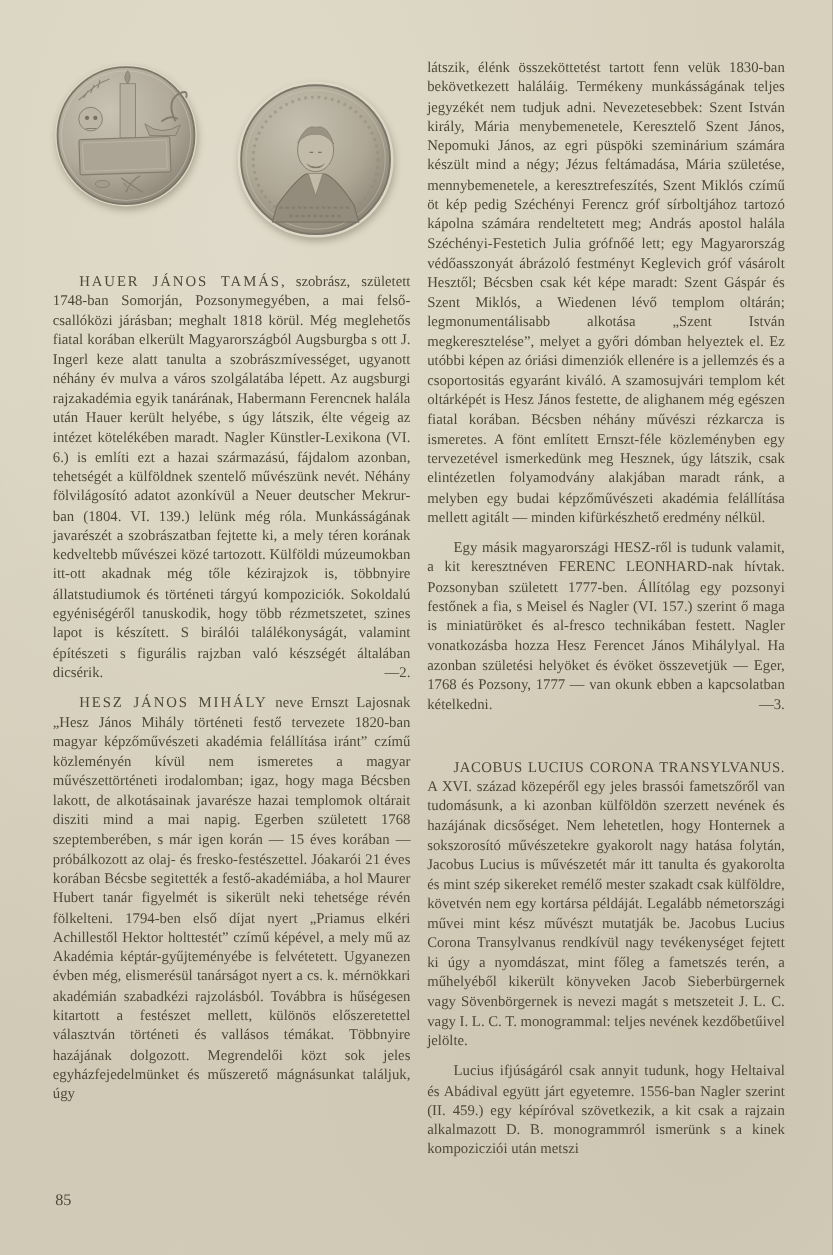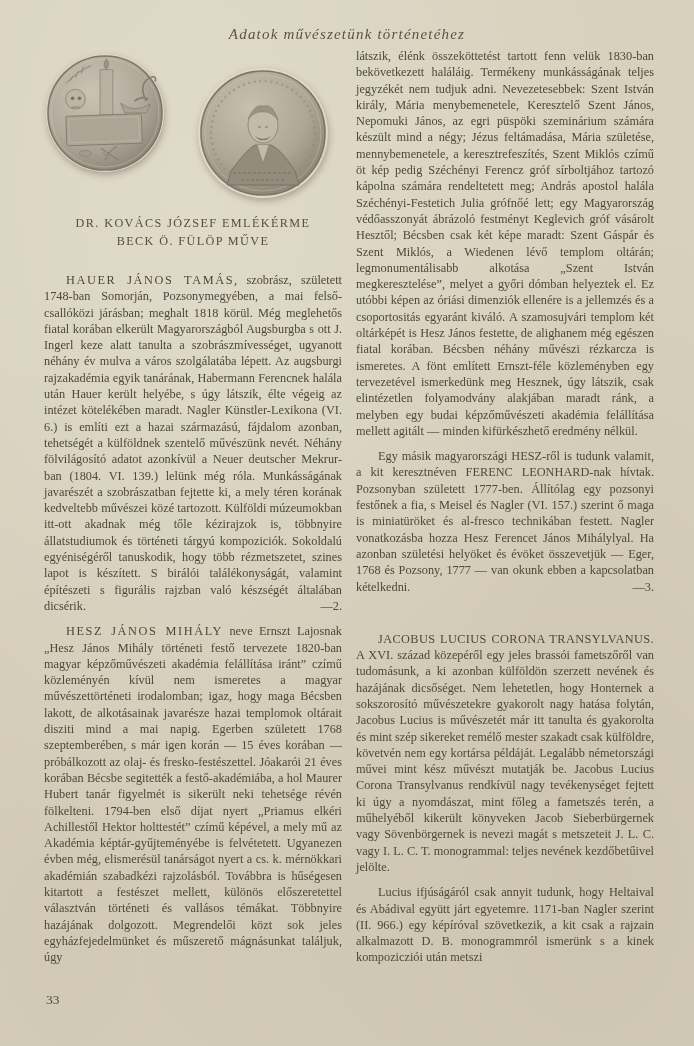--- a/index.html
+++ b/index.html
@@ -42,21 +42,20 @@
   }
   .page-number{
     position:absolute;left:46px;top:992px;font-size:13.5px;color:#4e483a;
   }
 </style>
 </head>
 <body>
 
 <div class="page">
 
-  <div class="running-head">Adatok művészetünk történetéhez</div>
 
   <div class="col col-left">
 
     <div class="figure">
       <div class="medals">
 
         <div class="medal medal-left">
           <svg viewBox="-60 -60 120 120" width="118" height="118">
             <defs>
               <radialGradient id="gradL" cx="38%" cy="32%" r="75%">
@@ -113,39 +112,35 @@
             <path d="M-15 -14 Q-8 -30 0 -27 Q10 -30 15 -13 Q8 -22 0 -21 Q-8 -22 -15 -14 Z" fill="#9a9383" stroke="#857e70" stroke-width="0.5"></path>
             <path d="M-8 3 Q0 9 8 3 Q4 8 0 7 Q-4 8 -8 3 Z" fill="#7d7668"></path>
             <path d="M-5 -6 l3 0 M2 -6 l3 0" stroke="#7d7668" stroke-width="1.2"></path>
 
             <path d="M-30 40 h60" stroke="#7d7668" stroke-width="2" stroke-dasharray="3 2" opacity="0.6"></path>
             <path d="M-22 47 h44" stroke="#7d7668" stroke-width="2" stroke-dasharray="3 2" opacity="0.6"></path>
           </svg>
         </div>
       </div>
 
-      <div class="caption">
-        <div>DR. KOVÁCS JÓZSEF EMLÉKÉRME</div>
-        <div>BECK Ö. FÜLÖP MŰVE</div>
-      </div>
     </div>
 
     <p class="para indent"><span class="lead">HAUER JÁNOS TAMÁS</span><span>, szobrász, született 1748-ban Somorján, Pozsonymegyében, a mai felső-csallóközi járásban; meghalt 1818 körül. Még meglehetős fiatal korában elkerült Magyarországból Augsburgba s ott J. Ingerl keze alatt tanulta a szobrászmívességet, ugyanott néhány év mulva a város szolgálatába lépett. Az augsburgi rajzakadémia egyik tanárának, Habermann Ferencnek halála után Hauer került helyébe, s úgy látszik, élte végeig az intézet kötelékében maradt. Nagler Künstler-Lexikona (VI. 6.) is említi ezt a hazai származású, fájdalom azonban, tehetségét a külföldnek szentelő művészünk nevét. Néhány fölvilágosító adatot azonkívül a Neuer deutscher Mekrur-ban (1804. VI. 139.) lelünk még róla. Munkásságának javarészét a szobrászatban fejtette ki, a mely téren korának kedveltebb művészei közé tartozott. Külföldi múzeumokban itt-ott akadnak még tőle kézirajzok is, többnyire állatstudiumok és történeti tárgyú kompoziciók. Sokoldalú egyéniségéről tanuskodik, hogy több rézmetszetet, szines lapot is készített. S birálói találékonyságát, valamint építészeti s figurális rajzban való készségét általában dicsérik.</span><span class="marker">—2.</span></p>
 
     <p class="para indent"><span class="lead">HESZ JÁNOS MIHÁLY</span><span> neve Ernszt Lajosnak „Hesz János Mihály történeti festő tervezete 1820-ban magyar képzőművészeti akadémia felállítása iránt” czímű közleményén kívül nem ismeretes a magyar művészettörténeti irodalomban; igaz, hogy maga Bécsben lakott, de alkotásainak javarésze hazai templomok oltárait disziti mind a mai napig. Egerben született 1768 szeptemberében, s már igen korán — 15 éves korában — próbálkozott az olaj- és fresko-festészettel. Jóakarói 21 éves korában Bécsbe segitették a festő-akadémiába, a hol Maurer Hubert tanár figyelmét is sikerült neki tehetsége révén fölkelteni. 1794-ben első díjat nyert „Priamus elkéri Achillestől Hektor holttestét” czímű képével, a mely mű az Akadémia képtár-gyűjteményébe is felvétetett. Ugyanezen évben még, elismerésül tanárságot nyert a cs. k. mérnökkari akadémián szabadkézi rajzolásból. Továbbra is hűségesen kitartott a festészet mellett, különös előszeretettel választván történeti és vallásos témákat. Többnyire hazájának dolgozott. Megrendelői közt sok jeles egyházfejedelmünket és műszerető mágnásunkat találjuk, úgy</span></p>
 
   </div>
 
   <div class="col col-right">
 
     <p class="para"><span>látszik, élénk összeköttetést tartott fenn velük 1830-ban bekövetkezett haláláig. Termékeny munkásságának teljes jegyzékét nem tudjuk adni. Nevezetesebbek: Szent István király, Mária menybemenetele, Keresztelő Szent János, Nepomuki János, az egri püspöki szeminárium számára készült mind a négy; Jézus feltámadása, Mária születése, mennybemenetele, a keresztrefeszítés, Szent Miklós czímű öt kép pedig Széchényi Ferencz gróf sírboltjához tartozó kápolna számára rendeltetett meg; András apostol halála Széchényi-Festetich Julia grófnőé lett; egy Magyarország védőasszonyát ábrázoló festményt Keglevich gróf vásárolt Hesztől; Bécsben csak két képe maradt: Szent Gáspár és Szent Miklós, a Wiedenen lévő templom oltárán; legmonumentálisabb alkotása „Szent István megkeresztelése”, melyet a győri dómban helyeztek el. Ez utóbbi képen az óriási dimenziók ellenére is a jellemzés és a csoportositás egyaránt kiváló. A szamosujvári templom két oltárképét is Hesz János festette, de alighanem még egészen fiatal korában. Bécsben néhány művészi rézkarcza is ismeretes. A fönt említett Ernszt-féle közleményben egy tervezetével ismerkedünk meg Hesznek, úgy látszik, csak elintézetlen folyamodvány alakjában maradt ránk, a melyben egy budai képzőművészeti akadémia felállítása mellett agitált — minden kifürkészhető eredmény nélkül.</span></p>
 
     <p class="para indent"><span>Egy másik magyarországi HESZ-ről is tudunk valamit, a kit keresztnéven FERENC LEONHARD-nak hívtak. Pozsonyban született 1777-ben. Állítólag egy pozsonyi festőnek a fia, s Meisel és Nagler (VI. 157.) szerint ő maga is miniatüröket és al-fresco technikában festett. Nagler vonatkozásba hozza Hesz Ferencet János Mihálylyal. Ha azonban születési helyöket és évöket összevetjük — Eger, 1768 és Pozsony, 1777 — van okunk ebben a kapcsolatban kételkedni.</span><span class="marker">—3.</span></p>
 
     <p class="para indent section-gap"><span class="lead lead-tight">JACOBUS LUCIUS CORONA TRANSYLVANUS.</span><span> A XVI. század közepéről egy jeles brassói fametszőről van tudomásunk, a ki azonban külföldön szerzett nevének és hazájának dicsőséget. Nem lehetetlen, hogy Honternek a sokszorosító művészetekre gyakorolt nagy hatása folytán, Jacobus Lucius is művészetét már itt tanulta és gyakorolta és mint szép sikereket remélő mester szakadt csak külföldre, követvén nem egy kortársa példáját. Legalább németországi művei mint kész művészt mutatják be. Jacobus Lucius Corona Transylvanus rendkívül nagy tevékenységet fejtett ki úgy a nyomdászat, mint főleg a fametszés terén, a műhelyéből kikerült könyveken Jacob Sieberbürgernek vagy Sövenbörgernek is nevezi magát s metszeteit J. L. C. vagy I. L. C. T. monogrammal: teljes nevének kezdőbetűivel jelölte.</span></p>
 
-    <p class="para indent"><span>Lucius ifjúságáról csak annyit tudunk, hogy Heltaival és Abádival együtt járt egyetemre. 1171-ban Nagler szerint (II. 966.) egy képíróval szövetkezik, a kit csak a rajzain alkalmazott D. B. monogrammról ismerünk s a kinek kompozicziói után metszi</span></p>
+    <p class="para indent"><span>Lucius ifjúságáról csak annyit tudunk, hogy Heltaival és Abádival együtt járt egyetemre. 1556-ban Nagler szerint (II. 459.) egy képíróval szövetkezik, a kit csak a rajzain alkalmazott D. B. monogrammról ismerünk s a kinek kompozicziói után metszi</span></p>
 
   </div>
 
-  <div class="page-number">33</div>
+  <div class="page-number">85</div>
 
 </div>
 
 </body></html>

